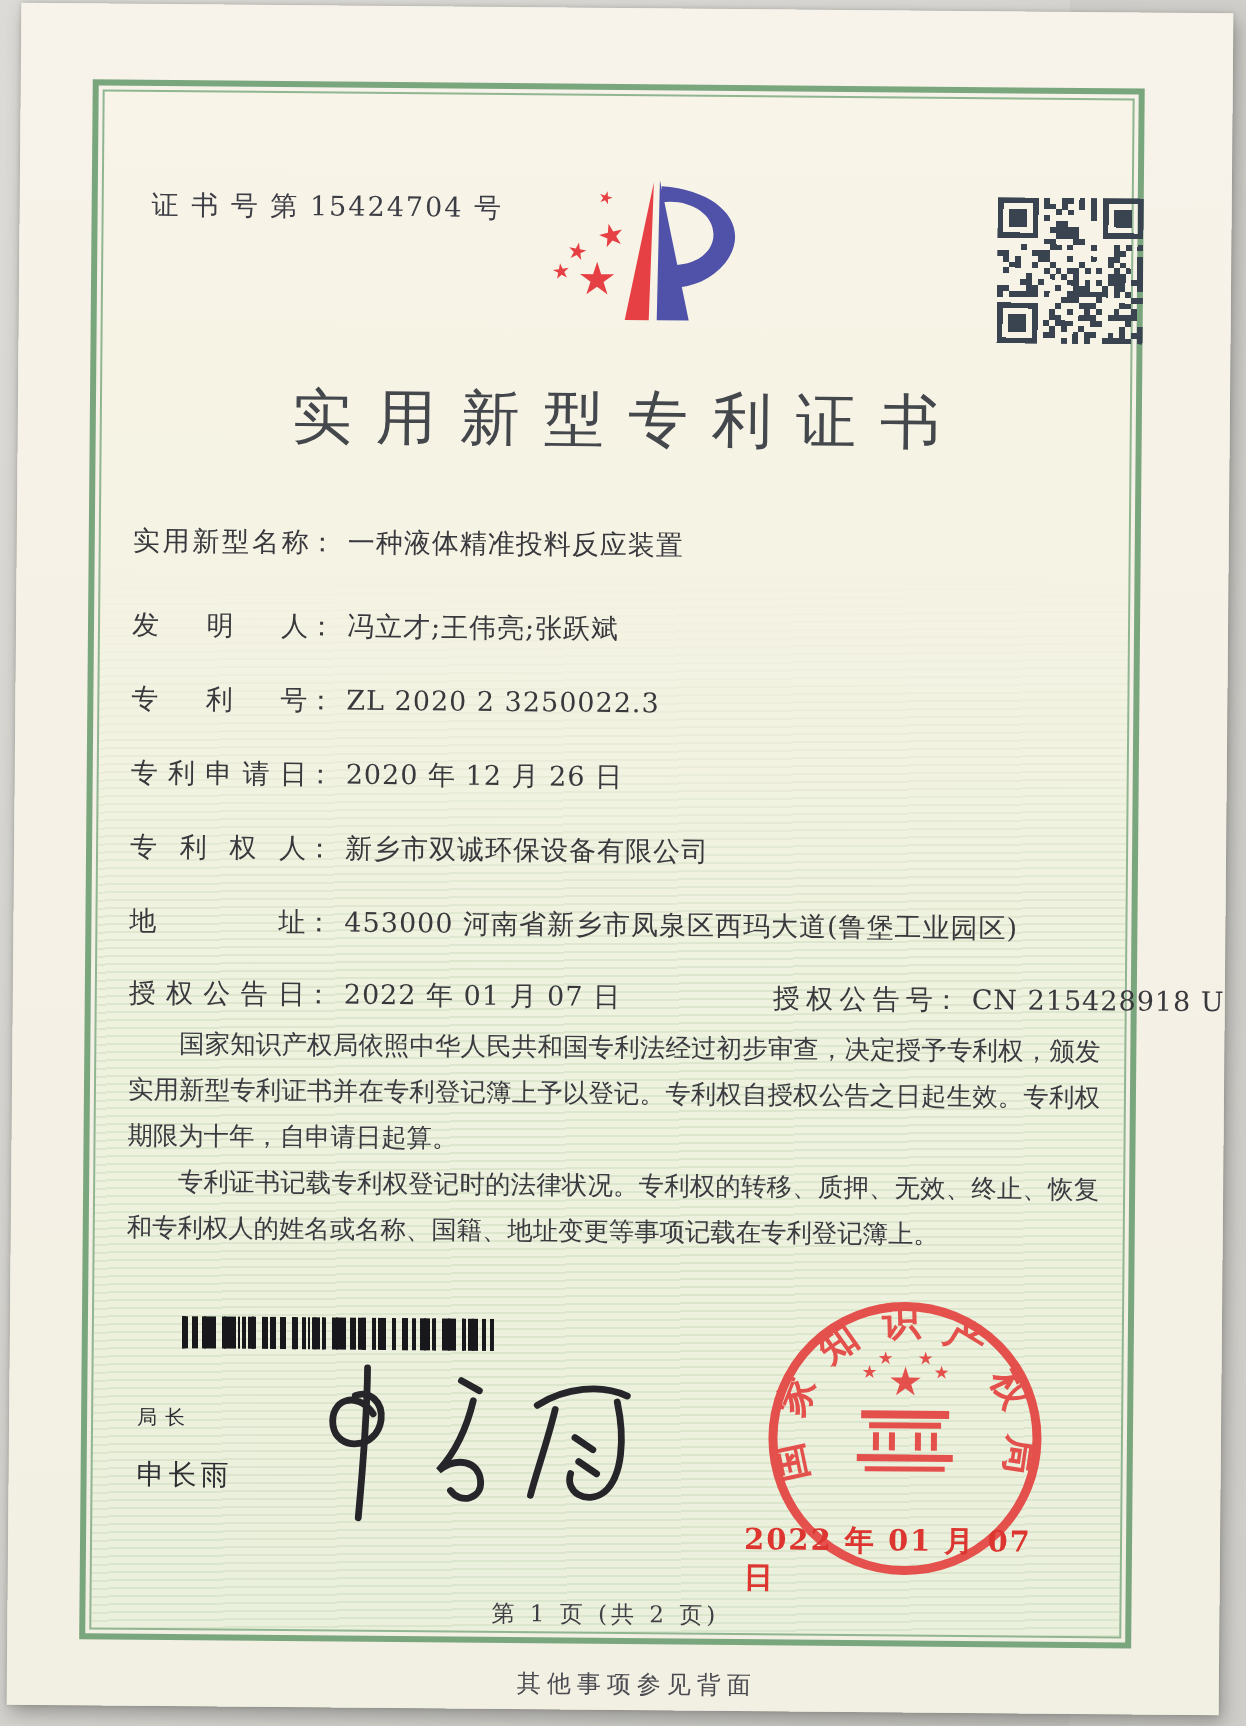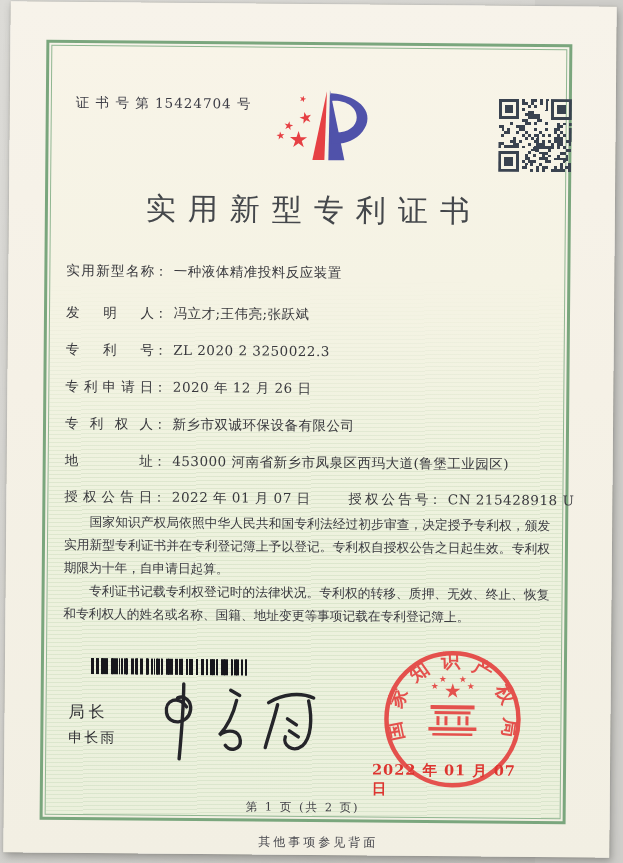--- a/index.html
+++ b/index.html
@@ -22,30 +22,30 @@
   .cert-no{left:24px;top:48px;font-size:13.5px;color:#3d3d46;letter-spacing:1px;}
   .logo{left:220px;top:40px;width:113px;height:76px;}
   .qr{left:447px;top:49px;width:73px;height:73px;}
   .title{left:0;right:0;top:142px;text-align:center;font-size:30px;color:#44474b;
          letter-spacing:12px;text-indent:12px;font-weight:500;}
   .frow{left:16px;right:12px;height:20px;font-size:13.5px;color:#38383d;white-space:nowrap;}
   .flabel{display:inline-block;width:88px;text-align:justify;text-align-last:justify;vertical-align:top;font-family:Liberation Mono, monospace;}
   .colon{display:inline-block;margin-right:6px;}
   .fvalue{letter-spacing:.5px;}
   .grant-no{position:absolute;left:284px;top:0;}
-  .grant-no .flabel{width:80px;}
+  .grant-no .flabel{width:80px;margin-left:38px;}
   .paras{left:16px;width:486px;top:464px;font-size:12.7px;color:#3a3a40;line-height:23px;
          text-align:justify;}
   .paras p{margin:0;text-indent:2em;}
   .barcode{left:44px;top:612px;width:156px;height:16px;
          background-image:
            repeating-linear-gradient(90deg,#17171c 0 2px,rgba(0,0,0,0) 2px 5px),
            repeating-linear-gradient(90deg,#17171c 0 1px,rgba(0,0,0,0) 1px 7px),
            repeating-linear-gradient(90deg,#17171c 0 3px,rgba(0,0,0,0) 3px 11px);}
-  .sig-title{left:22px;top:656px;font-size:16px;color:#2f2f33;letter-spacing:4px;}
+  .sig-title{left:22px;top:656px;font-size:10px;color:#2f2f33;letter-spacing:4px;}
   .sig-name{left:22px;top:683px;font-size:14px;color:#2f2f33;letter-spacing:2px;text-align:center;}
   .signature{left:100px;top:630px;width:205px;height:92px;}
   .seal{left:332px;top:596px;width:148px;height:148px;}
   .seal-date{left:326px;top:712px;width:160px;font-size:14.5px;font-weight:bold;
          color:#dd3530;letter-spacing:1px;z-index:4;}
   .pagination{left:0;right:0;top:752px;text-align:center;font-size:11.5px;color:#3e3e44;letter-spacing:2px;}
   .back-note{left:0;right:0;top:830px;text-align:center;font-size:12px;color:#4a4a50;letter-spacing:3px;margin-left:24px;}
 </style>
 </head>
 <body>

